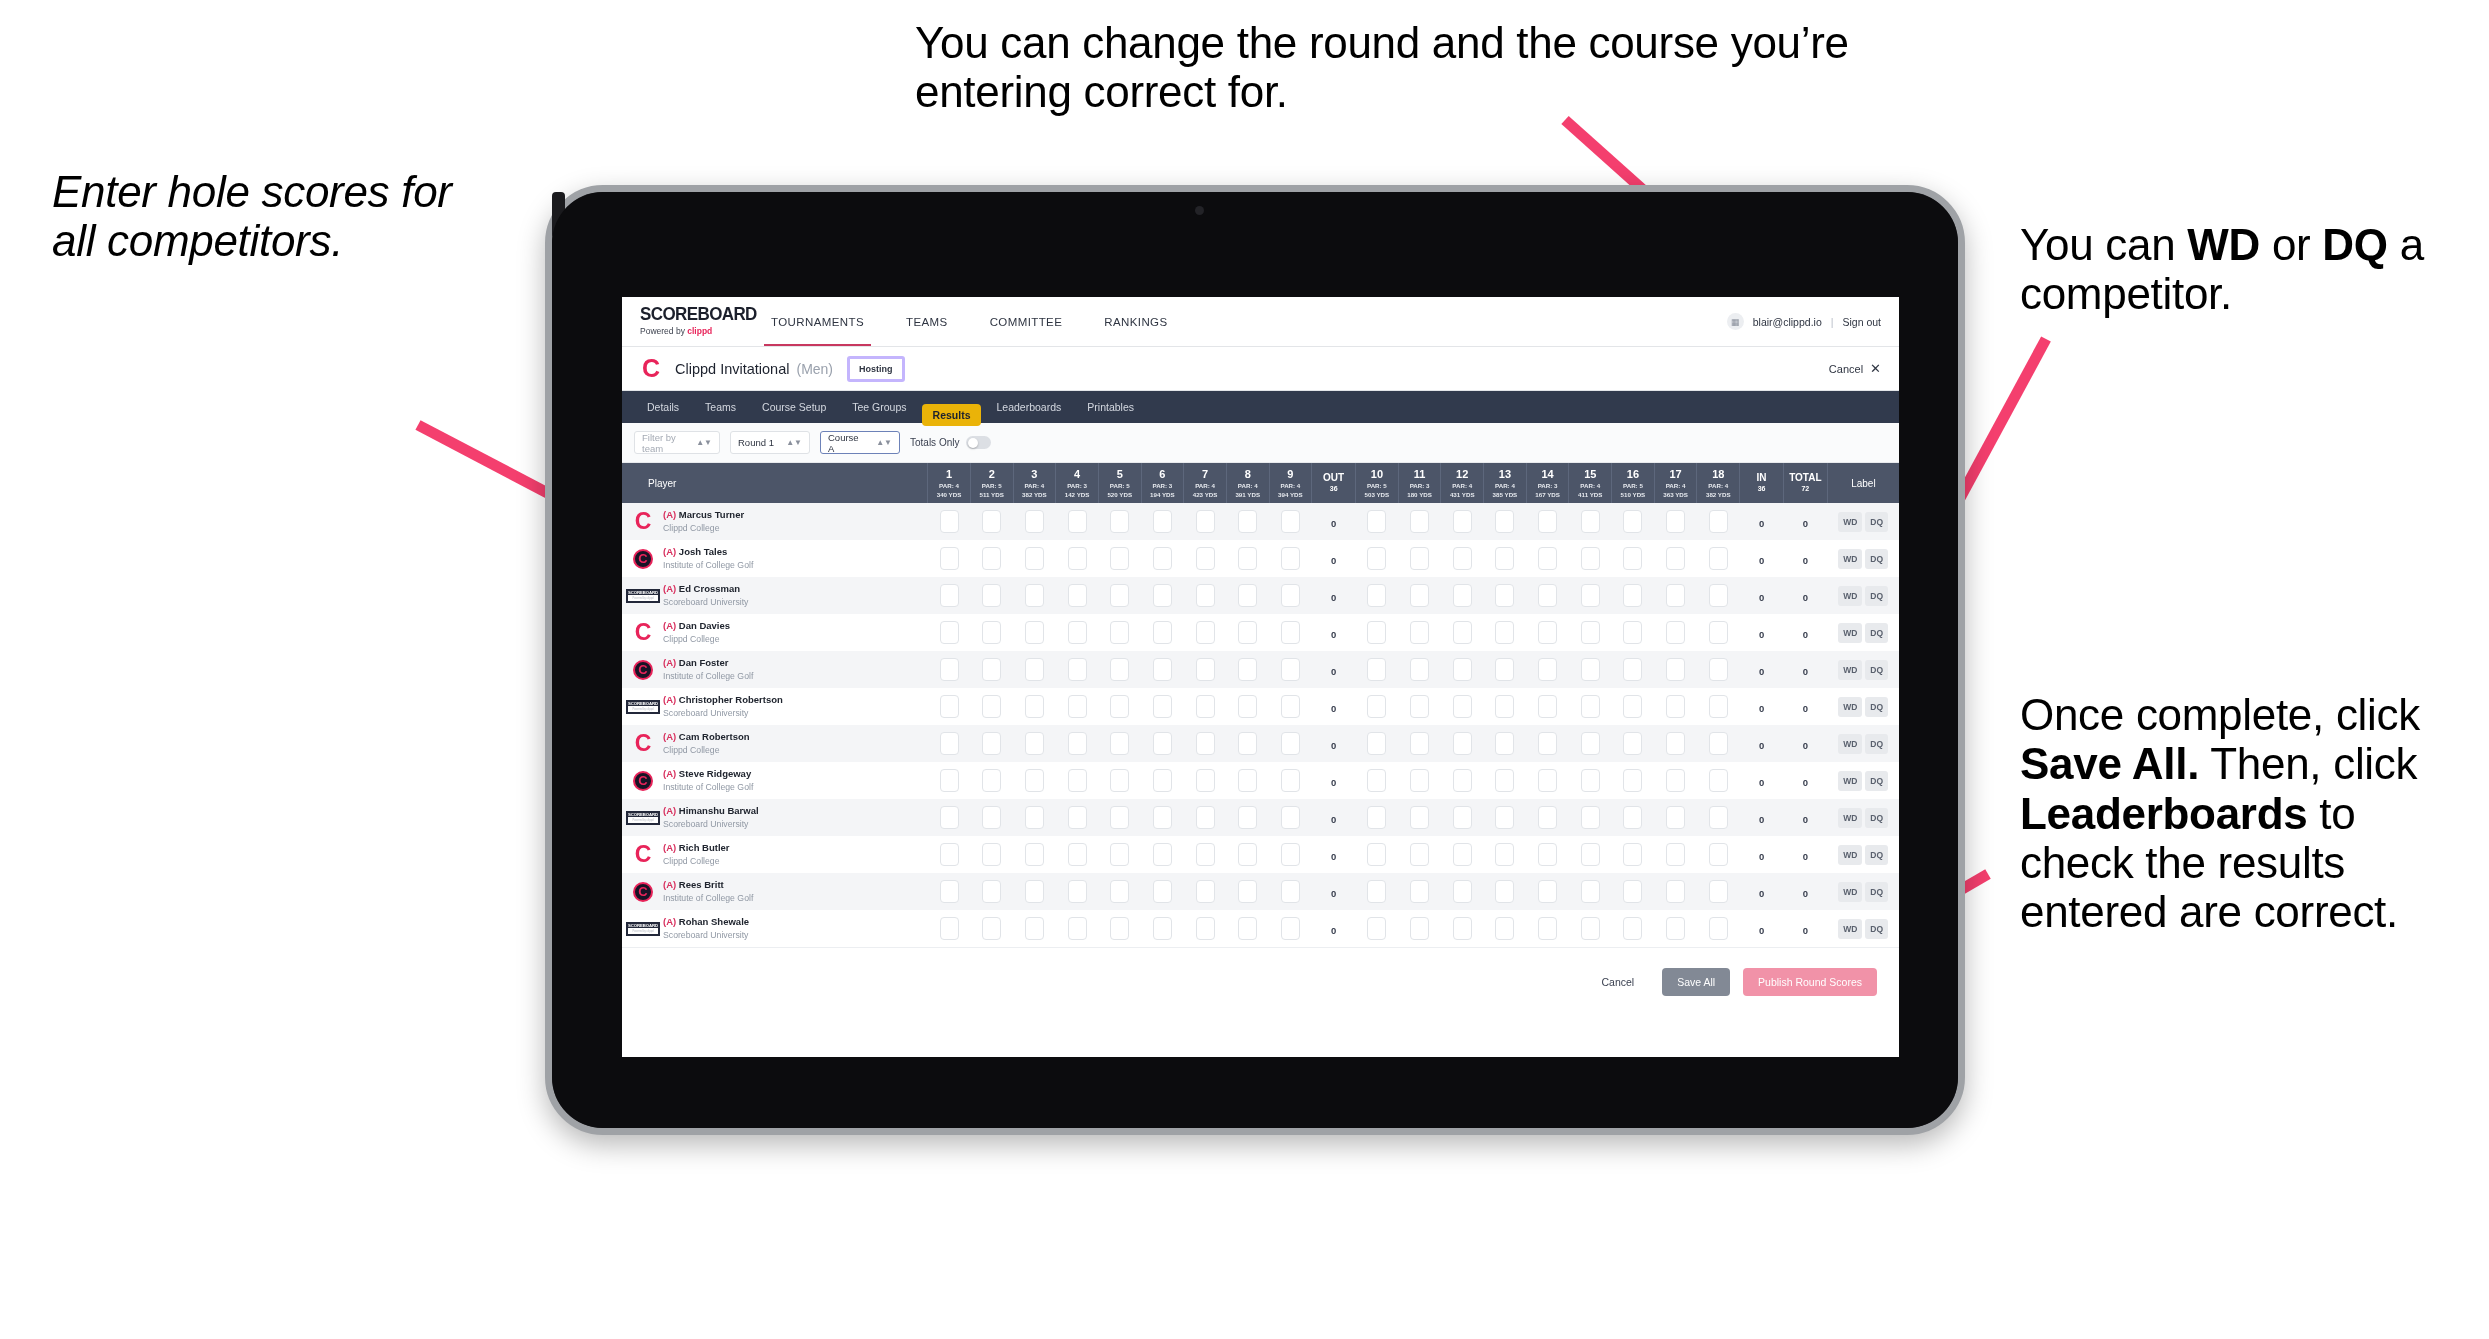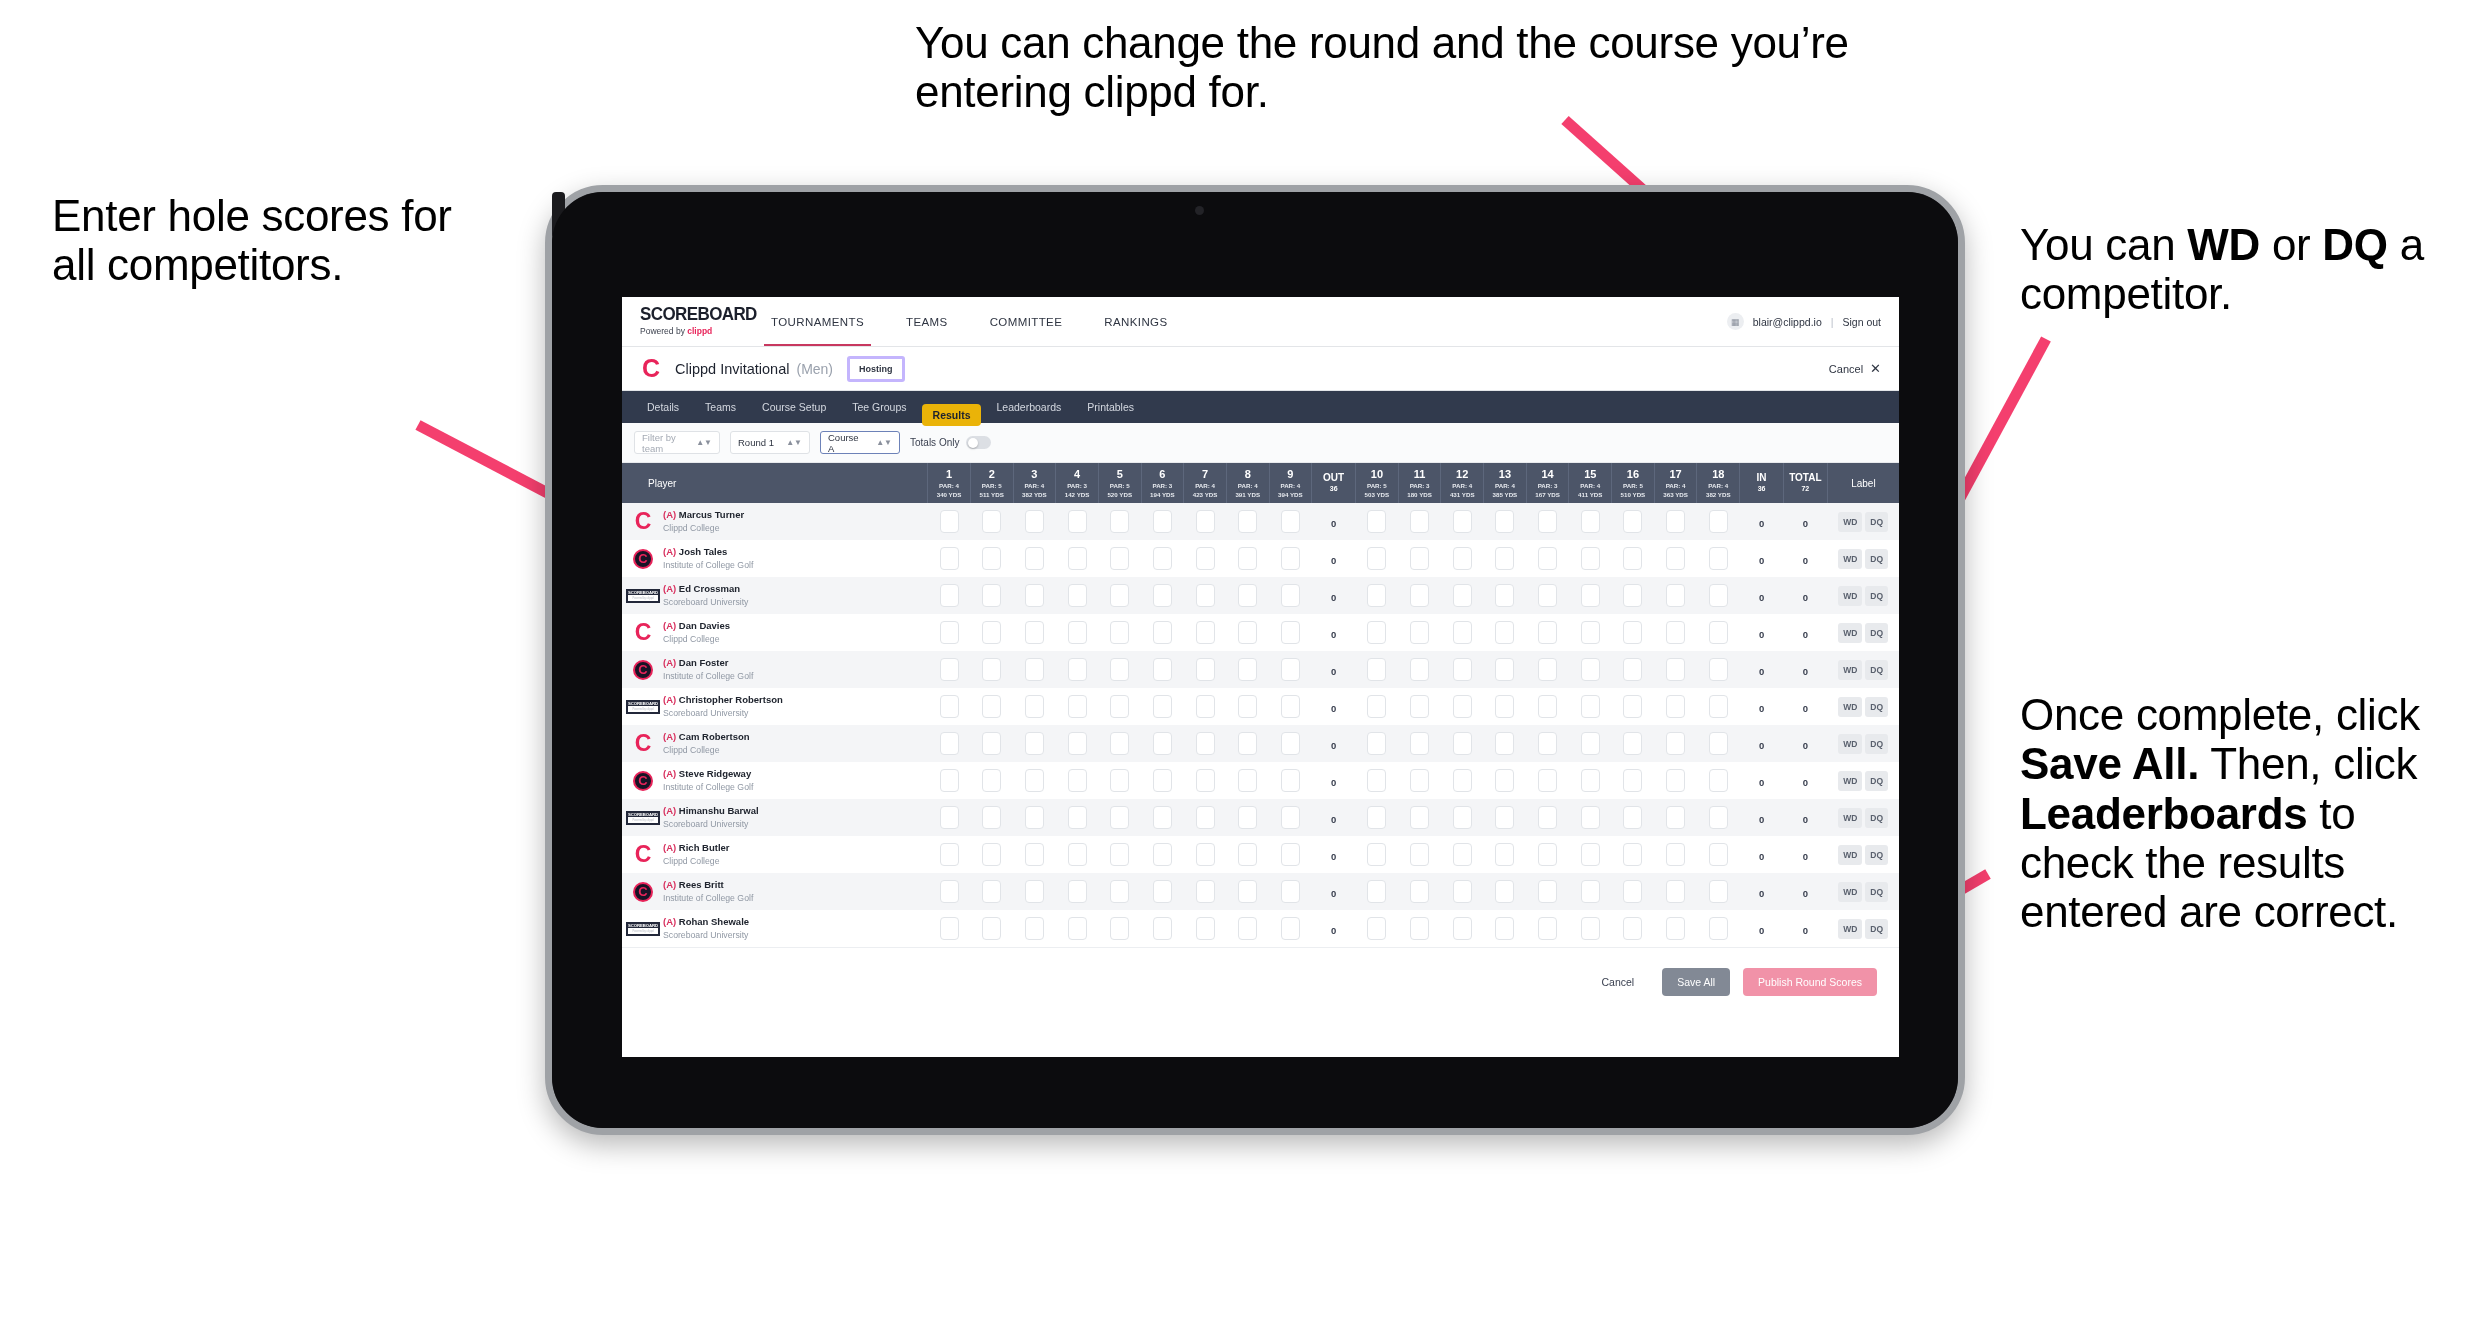--- a/index.html
+++ b/index.html
@@ -15,21 +15,21 @@
   .anno {
     position: absolute;
     color: #000;
     font-size: 44px;
     line-height: 1.12;
     font-weight: 400;
     letter-spacing: -0.3px;
     white-space: pre-line;
   }
   .anno b { font-weight: 700; }
-  #anno-left  { left: 52px;  top: 191px;  width: 420px; }
+  #anno-left  { left: 52px;  top: 167px;  width: 420px; font-style: italic; }
   #anno-top   { left: 915px; top: 18px;   width: 960px; text-align:left; }
   #anno-wddq  { left: 2020px; top: 220px; width: 440px; }
   #anno-save  { left: 2020px; top: 690px; width: 450px; }
 
   
   .arrow { position: absolute; overflow: visible; }
 
   
   #tablet {
     position: absolute;
@@ -226,21 +226,21 @@
   .btn { font-size:10.5px; border-radius:4px; padding: 8px 15px; }
   #btn-cancel { color:#3a4050; background:transparent; }
   #btn-saveall { color:#fff; background:#828995; font-weight:400; }
   #btn-publish { color:#fff; background:#f192a8; font-weight:400; }
 </style>
 </head>
 <body>
 
 <div id="stage">
 
-  <div class="anno" id="anno-top">You can change the round and the course you’re entering clippd for.</div>
+  <div class="anno" id="anno-top">You can change the round and the course you’re entering correct for.</div>
   <div class="anno" id="anno-left">Enter hole scores for all competitors.</div>
   <div class="anno" id="anno-save"><span>Once complete, click </span><b>Save All.</b><span> Then, click </span><b>Leaderboards</b><span> to check the results entered are correct.</span></div>
   <div class="anno" id="anno-wddq"><span>You can </span><b>WD</b><span> or </span><b>DQ</b><span> a competitor.</span></div>
 
   <svg class="arrow" style="left:1540px; top:105px; width:280px; height:215px;" viewBox="0 0 280 215">
     <defs>
         <marker id="ah1" markerWidth="5" markerHeight="5" refX="2.2" refY="2.5" orient="auto">
           <path d="M0,0 L5,2.5 L0,5 z" fill="#f43f6e"></path>
         </marker>
       </defs>

